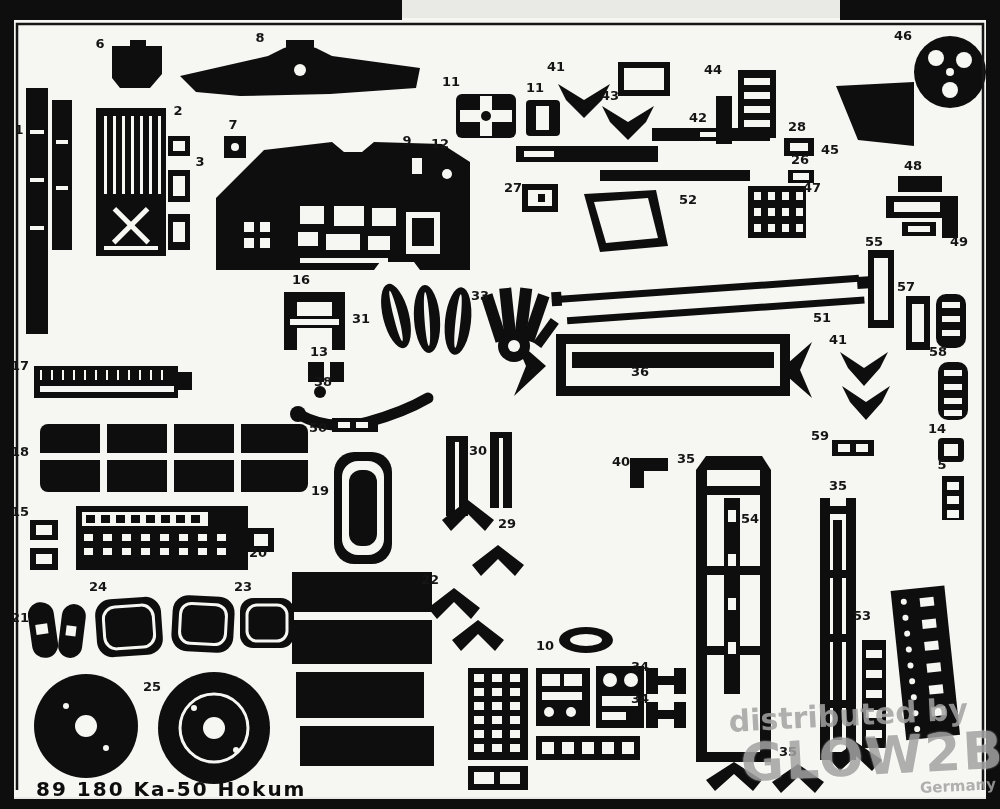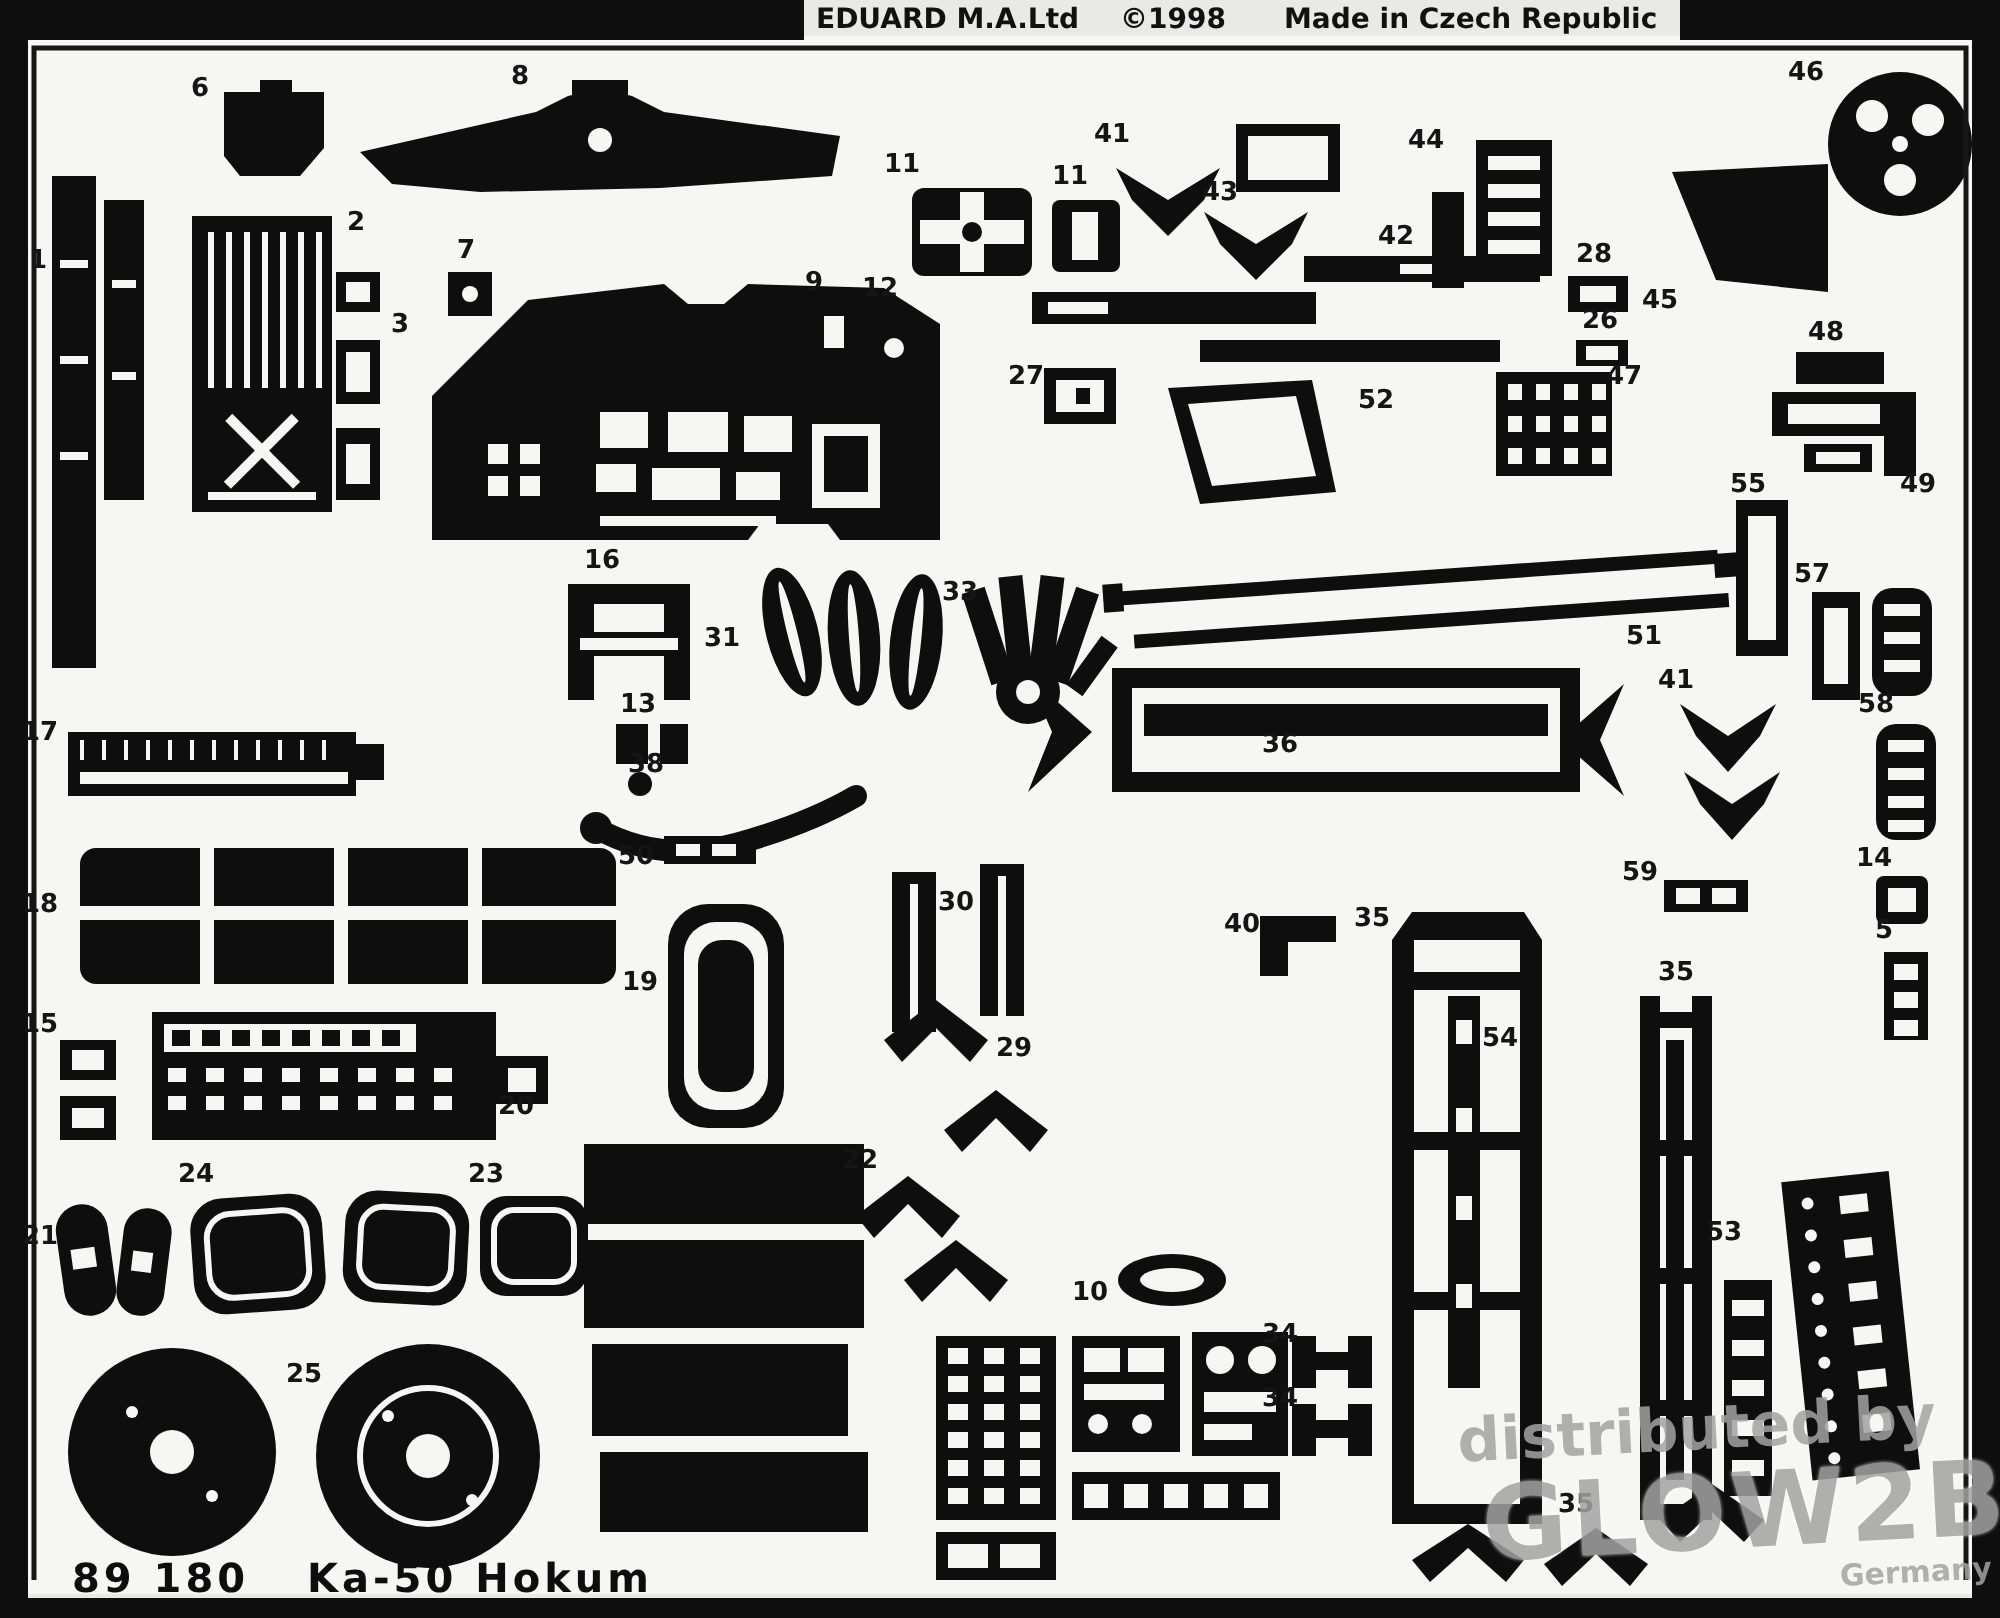--- a/index.html
+++ b/index.html
@@ -25,21 +25,21 @@
   }
   .hdr{position:absolute;top:0;left:0;right:0;height:20px;z-index:4;}
   .hdr span{position:absolute;top:2px;font-weight:bold;font-size:14px;color:#111;white-space:nowrap;}
   .hdr .brand{left:408px;}
   .hdr .copy{left:560px;}
   .hdr .origin{left:642px;}
   .ftr{
     position:absolute;left:36px;top:777px;z-index:4;
     font-weight:bold;font-size:20px;color:#0d0d0d;letter-spacing:2px;white-space:nowrap;
   }
-  .ftr .title{margin-left:20px;text-align:center;}
+  .ftr .title{text-align:center;}
   .wm{
     position:absolute;right:-4px;bottom:8px;width:360px;z-index:5;
     text-align:right;color:#a3a3a3;opacity:.85;transform:rotate(-3deg);
     pointer-events:none;line-height:1.02;
   }
   .wm .l1{font-size:30px;font-weight:600;padding-right:34px;}
   .wm .l2{font-size:52px;font-weight:800;letter-spacing:2px;text-shadow:0 0 2px #fff;}
   .wm .l3{font-size:15px;font-weight:600;padding-right:10px;}
 </style>
 </head>
@@ -637,25 +637,20 @@
         <text x="640" y="703">34</text>
         <text x="686" y="463">35</text>
         <text x="838" y="490">35</text>
         <text x="788" y="756">35</text>
         <text x="750" y="523">54</text>
         <text x="862" y="620">53</text>
         <text x="820" y="440">59</text>
       </g>
   </svg>
 
-  <div class="hdr">
-    <span class="brand">EDUARD M.A.Ltd</span>
-    <span class="copy">©1998</span>
-    <span class="origin">Made in Czech Republic</span>
-  </div>
 
   <div class="ftr">
     <span class="catalog">89 180</span>
     <span class="title">Ka-50 Hokum</span>
   </div>
 
   <div class="wm">
     <div class="l1">distributed by</div>
     <div class="l2">GLOW2B</div>
     <div class="l3">Germany</div>

